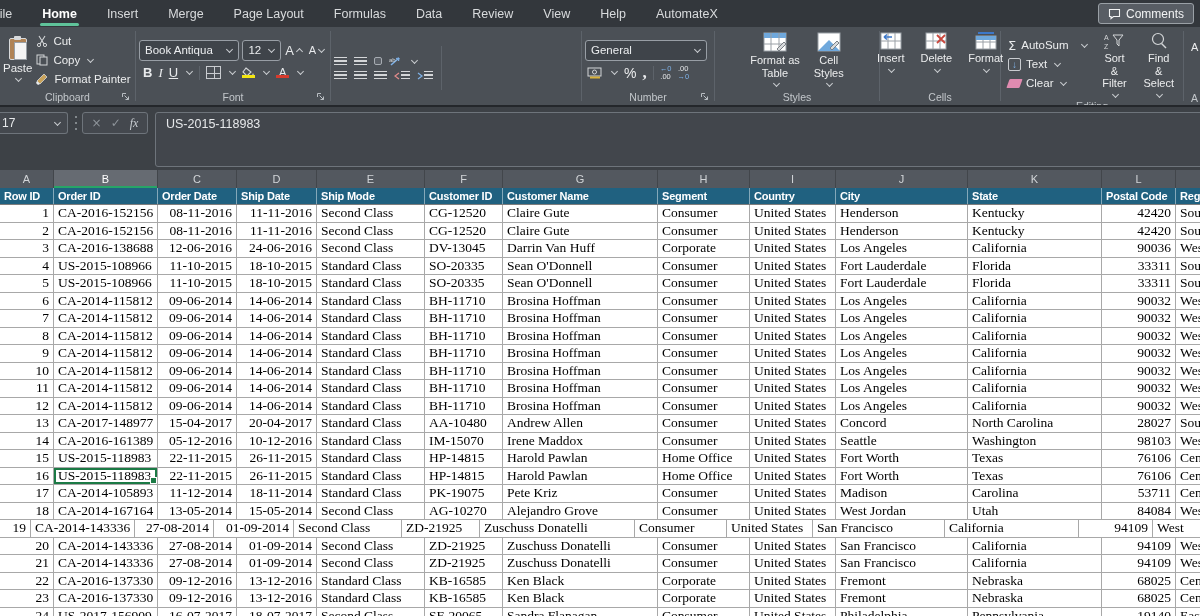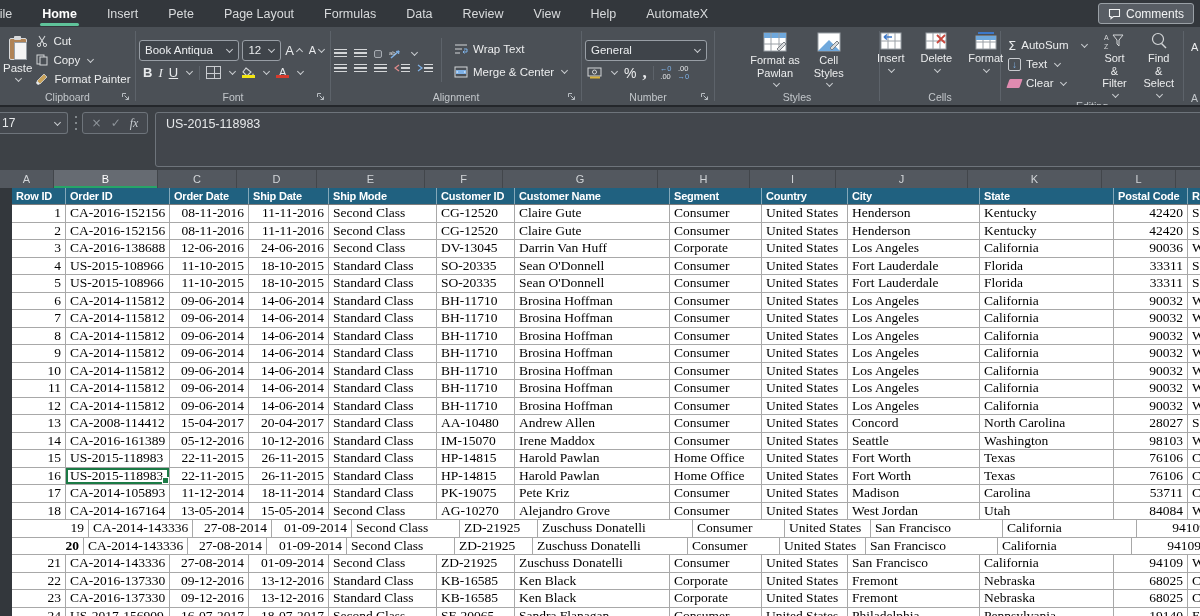--- a/index.html
+++ b/index.html
@@ -79,42 +79,42 @@
   .fxbox .dis{color:#8f959b;font-size:12px;font-family:"DejaVu Sans",sans-serif;}
   .fx-it{color:#c8cdd2;font-size:12px;font-style:italic;font-family:"Liberation Serif",serif;}
   .formula-input{position:absolute;left:155px;top:5px;width:1050px;height:55px;background:#42464c;border:1px solid #6e747b;border-radius:3px;color:#e6e8ea;font-size:12.5px;padding:4px 10px;}
 
   
   .colletters{height:18px;background:#53585f;display:flex;overflow:hidden;}
   .colletter{height:100%;border-right:1px solid #42464b;color:#d2d5d8;font-size:11px;display:flex;align-items:center;justify-content:center;flex:none;}
   .colletter.sel{background:#666b72;box-shadow:inset 0 -2px 0 #27a468;color:#ffffff;}
 
   
-  .sheet{height:428px;background:#ffffff;overflow:hidden;position:relative;margin-left:12px;}
+  .sheet{height:428px;background:#ffffff;overflow:hidden;position:relative;}
   .trow{display:flex;height:17.5px;border-bottom:1px solid #a8a8a8;background:#fff;}
   .trow.head{height:17px;border-bottom:1px solid #7d7d7d;background:#206180;}
   .tcell{flex:none;height:100%;padding:0 4px;border-right:1px solid #a8a8a8;font-family:"Liberation Serif",serif;font-size:13.5px;color:#000;line-height:16px;white-space:nowrap;overflow:hidden;position:relative;}
   .trow.head .tcell{font-family:"Liberation Sans",sans-serif;font-size:11px;font-weight:bold;color:#fff;border-right:1px solid rgba(255,255,255,0.45);line-height:16px;letter-spacing:-0.2px;}
   .tcell.r{text-align:right;}
   .tcell.selcell{box-shadow:inset 0 0 0 2px #1b7a45;z-index:2;}
   .tcell.selcell::after{content:"";position:absolute;right:0px;bottom:0px;width:5px;height:5px;background:#1b7a45;border:1px solid #fff;z-index:3;}
 
   svg{display:block;}
 </style>
 </head>
 <body>
 
 <div id="app">
 
   <div class="tabbar">
     <div class="tabs">
         <div class="tab clip">File</div>
         <div class="tab active">Home</div>
         <div class="tab">Insert</div>
-        <div class="tab">Pete</div>
+        <div class="tab">Merge</div>
         <div class="tab">Page Layout</div>
         <div class="tab">Formulas</div>
         <div class="tab">Data</div>
         <div class="tab">Review</div>
         <div class="tab">View</div>
         <div class="tab">Help</div>
         <div class="tab">AutomateX</div>
       </div>
     <div class="comments-btn">
       <svg width="13" height="12" viewBox="0 0 13 12">
@@ -254,45 +254,20 @@
               </span>
             <span class="indent">
                 <svg width="6" height="8" viewBox="0 0 6 8">
                   <path d="M1 1 L5 4 L1 7" fill="none" stroke="#7fb2e8" stroke-width="1.2"></path>
                 </svg>
                 <span class="ln" style="width:9px;"></span>
               </span>
           </div>
         </div>
         <div class="vsep" style="height:44px;margin:0 8px;"></div>
-        <div class="fg-col">
-          <div class="smallrow">
-            <svg width="14" height="12" viewBox="0 0 14 12">
-                <path d="M1 2 H13 M1 6 H8 M1 10 H6" stroke="#d4d6d8"></path>
-                <path d="M10 6 h3 v3 h-4 l1.5-1.5 M9 9 l1.5 1.5" stroke="#7fb2e8" fill="none"></path>
-              </svg>
-            <span class="txt">Wrap Text</span>
-          </div>
-          <div class="smallrow">
-            <svg width="14" height="12" viewBox="0 0 14 12">
-                <rect x="1" y="1" width="12" height="10" fill="none" stroke="#d4d6d8"></rect>
-                <rect x="2" y="4" width="10" height="4" fill="#7fb2e8"></rect>
-                <path d="M4 6 l-1.5 0 M10 6 l1.5 0" stroke="#fff"></path>
-              </svg>
-            <span class="txt">Merge &amp; Center</span>
-            <span class="chev"></span>
-          </div>
-        </div>
-      </div>
-      <div class="rlabel"><span>Alignment</span>
-        <span class="launcher">
-            <svg width="9" height="9" viewBox="0 0 9 9">
-              <path d="M1.5 1.5 H5 M1.5 1.5 V5 M3.5 3.5 L7.5 7.5 M7.5 4.5 V7.5 H4.5" stroke="#b9bec3" fill="none"></path>
-            </svg>
-          </span>
       </div>
     </div>
 
     <div class="vsep"></div>
 
     <div class="rgroup" style="width:130px;">
       <div class="rbody">
         <div class="fg-col" style="width:100%;">
           <div class="select" style="width:122px;">
               <span>General</span>
@@ -335,21 +310,21 @@
     <div class="rgroup" style="width:162px;">
       <div class="rbody" style="align-items:flex-start;justify-content:center;gap:2px;">
         <div class="bigbtn">
           <svg width="24" height="20" viewBox="0 0 24 20">
               <rect x="1" y="1" width="22" height="18" fill="#fff" stroke="#9aa0a6"></rect>
               <rect x="1" y="1" width="22" height="5" fill="#6fa8dc"></rect>
               <path d="M8 1 V19 M16 1 V19 M1 12 H23" stroke="#9aa0a6"></path>
               <path d="M14 17 L21 10 L23 12 L16 19 z" fill="#d8dadc" stroke="#7a8086"></path>
             </svg>
           <span class="lbl">Format as
-Pawlan</span>
+Table</span>
             <span class="chev"></span>
         </div>
         <div class="bigbtn">
           <svg width="24" height="20" viewBox="0 0 24 20">
               <rect x="1" y="1" width="22" height="18" fill="#fff" stroke="#9aa0a6"></rect>
               <path d="M1 19 L12 8 L23 19 z" fill="#6fa8dc"></path>
               <path d="M13 16 L20 9 L22 11 L15 18 z" fill="#d8dadc" stroke="#7a8086"></path>
             </svg>
           <span class="lbl">Cell
 Styles</span>
@@ -674,21 +649,21 @@
         <div class="tcell" style="width: 155px;">Brosina Hoffman</div>
         <div class="tcell" style="width: 92px;">Consumer</div>
         <div class="tcell" style="width: 86px;">United States</div>
         <div class="tcell" style="width: 132px;">Los Angeles</div>
         <div class="tcell" style="width: 134px;">California</div>
         <div class="tcell r" style="width: 74px;">90032</div>
         <div class="tcell" style="width: 150px;">West</div>
       </div>
       <div class="trow">
         <div class="tcell r" style="width: 54px;">13</div>
-        <div class="tcell" style="width: 104px;">CA-2008-114412</div>
+        <div class="tcell" style="width: 104px;">CA-2017-148977</div>
         <div class="tcell r" style="width: 79px;">15-04-2017</div>
         <div class="tcell r" style="width: 80px;">20-04-2017</div>
         <div class="tcell" style="width: 108px;">Standard Class</div>
         <div class="tcell" style="width: 78px;">AA-10480</div>
         <div class="tcell" style="width: 155px;">Andrew Allen</div>
         <div class="tcell" style="width: 92px;">Consumer</div>
         <div class="tcell" style="width: 86px;">United States</div>
         <div class="tcell" style="width: 132px;">Concord</div>
         <div class="tcell" style="width: 134px;">North Carolina</div>
         <div class="tcell r" style="width: 74px;">28027</div>
@@ -763,36 +738,36 @@
         <div class="tcell" style="width: 78px;">AG-10270</div>
         <div class="tcell" style="width: 155px;">Alejandro Grove</div>
         <div class="tcell" style="width: 92px;">Consumer</div>
         <div class="tcell" style="width: 86px;">United States</div>
         <div class="tcell" style="width: 132px;">West Jordan</div>
         <div class="tcell" style="width: 134px;">Utah</div>
         <div class="tcell r" style="width: 74px;">84084</div>
         <div class="tcell" style="width: 150px;">West</div>
       </div>
       <div class="trow">
-        <div class="tcell r" style="width: 77px;">19</div>
+        <div class="tcell r" style="width: 31px;">19</div>
         <div class="tcell" style="width: 104px;">CA-2014-143336</div>
         <div class="tcell r" style="width: 79px;">27-08-2014</div>
         <div class="tcell r" style="width: 80px;">01-09-2014</div>
         <div class="tcell" style="width: 108px;">Second Class</div>
         <div class="tcell" style="width: 78px;">ZD-21925</div>
         <div class="tcell" style="width: 155px;">Zuschuss Donatelli</div>
         <div class="tcell" style="width: 92px;">Consumer</div>
         <div class="tcell" style="width: 86px;">United States</div>
         <div class="tcell" style="width: 132px;">San Francisco</div>
         <div class="tcell" style="width: 134px;">California</div>
         <div class="tcell r" style="width: 74px;">94109</div>
         <div class="tcell" style="width: 150px;">West</div>
       </div>
       <div class="trow">
-        <div class="tcell r" style="width: 72px; font-weight: bold;">20</div>
+        <div class="tcell r" style="width: 54px;">20</div>
         <div class="tcell" style="width: 104px;">CA-2014-143336</div>
         <div class="tcell r" style="width: 79px;">27-08-2014</div>
         <div class="tcell r" style="width: 80px;">01-09-2014</div>
         <div class="tcell" style="width: 108px;">Second Class</div>
         <div class="tcell" style="width: 78px;">ZD-21925</div>
         <div class="tcell" style="width: 155px;">Zuschuss Donatelli</div>
         <div class="tcell" style="width: 92px;">Consumer</div>
         <div class="tcell" style="width: 86px;">United States</div>
         <div class="tcell" style="width: 132px;">San Francisco</div>
         <div class="tcell" style="width: 134px;">California</div>

